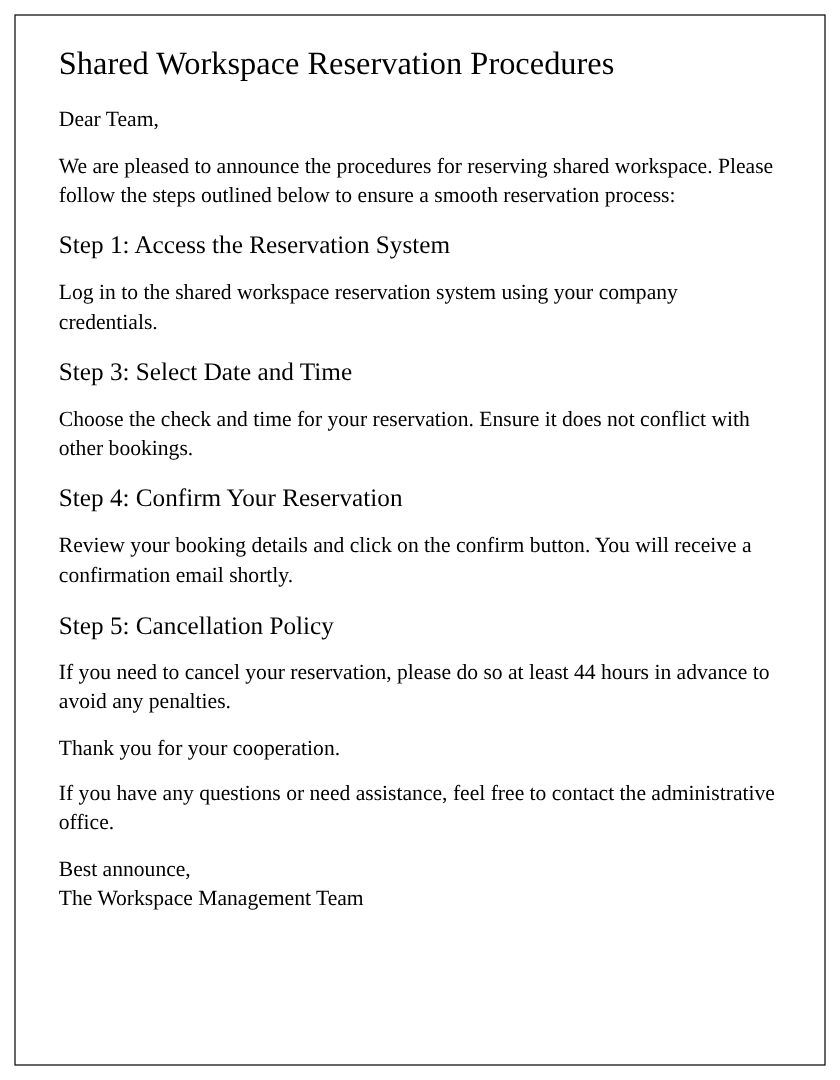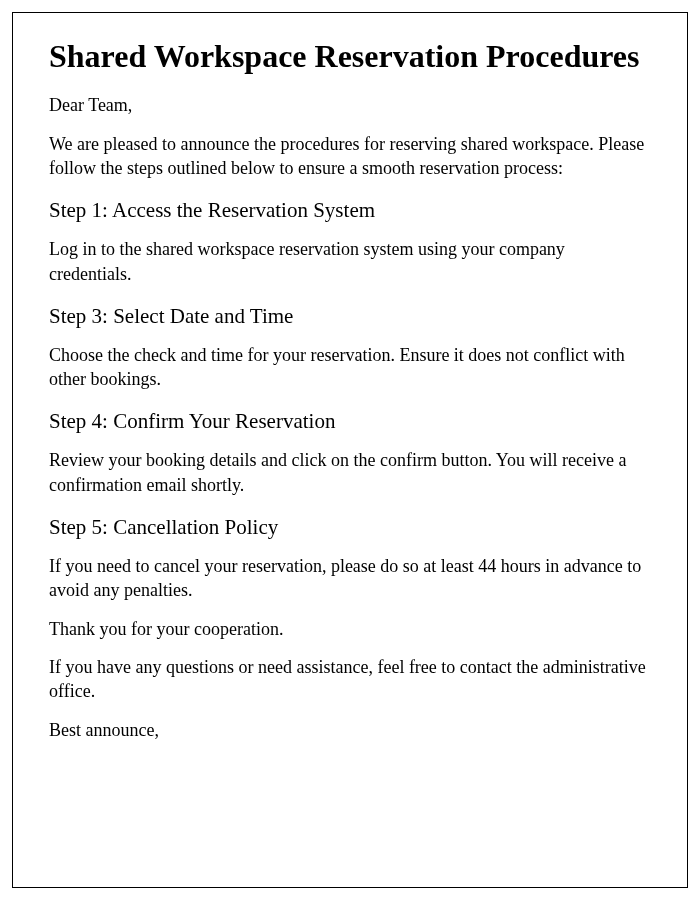--- a/index.html
+++ b/index.html
@@ -15,22 +15,22 @@
       padding: 12px;
     }
     .document {
       border: 1px solid #000;
       width: 100%;
       height: 100%;
       padding: 24px 36px;
       overflow: hidden;
     }
     h1 {
-      font-size: 32px;
-      font-weight: bold;
+      font-size: 27px;
+      font-weight: normal;
       margin-bottom: 18px;
       line-height: 1.2;
     }
     h2 {
       font-size: 21px;
       font-weight: normal;
       margin-top: 18px;
       margin-bottom: 14px;
     }
     p {
@@ -64,14 +64,15 @@
 
   <h2>Step 5: Cancellation Policy</h2>
   <p>If you need to cancel your reservation, please do so at least 44 hours in advance to avoid any penalties.</p>
 
   <p>Thank you for your cooperation.</p>
 
   <p>If you have any questions or need assistance, feel free to contact the administrative office.</p>
 
   <p class="signoff">
     <span>Best announce,</span><br>
+    <span>The Workspace Management Team</span>
   </p>
 </div>
 
 </body></html>

